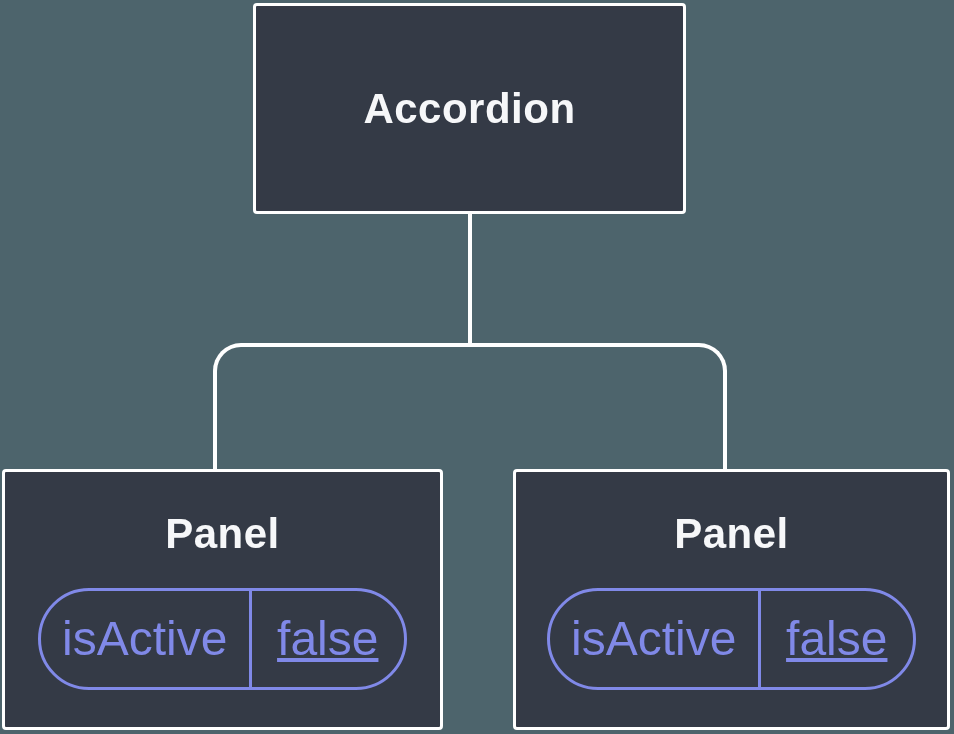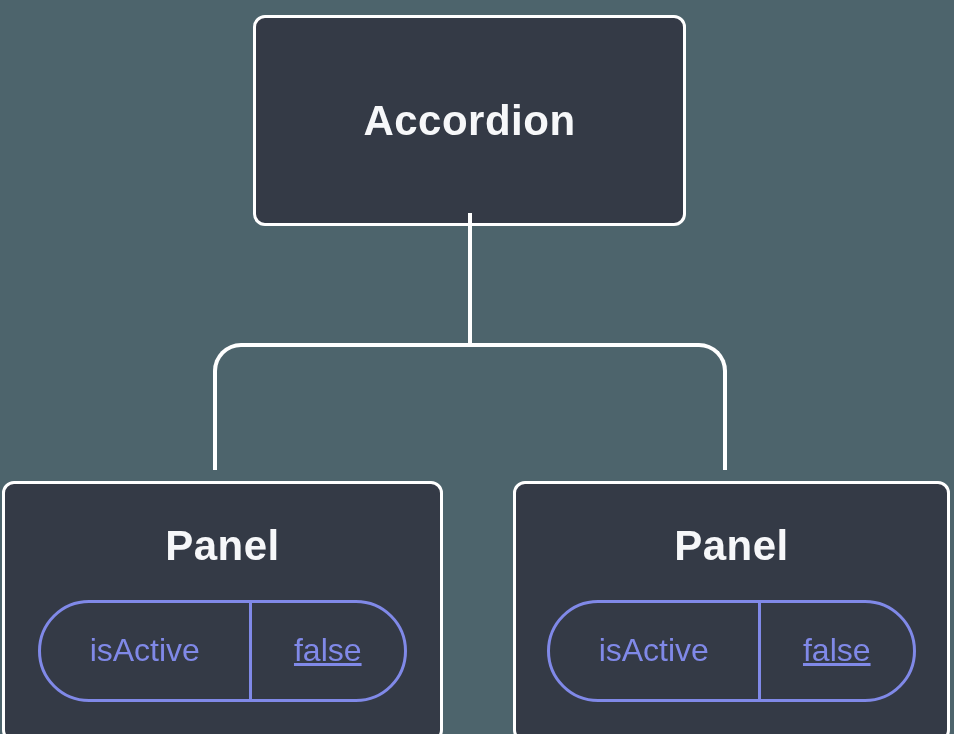--- a/index.html
+++ b/index.html
@@ -18,22 +18,21 @@
   }
   .stage {
     position: relative;
     width: 954px; height: 734px;
     background: var(--background);
   }
   .node {
     position: absolute;
     background: var(--node-fill);
     border: 3px solid var(--node-border);
-    border-radius: 12px;
-    margin-top: 12px;
+    border-radius: 4px;
   }
   .node-root {
     left: 253px; top: 3px;
     width: 433px; height: 211px;
     display: flex; align-items: center; justify-content: center;
   }
   .node-label {
     color: var(--title-text);
     font-size: 42px;
     font-weight: 600;
@@ -71,21 +70,21 @@
     width: 369px; height: 102px;
     border: 3px solid var(--state-accent);
     border-radius: 51px;
     display: flex;
     align-items: stretch;
     overflow: hidden;
   }
   .pill-section {
     display: flex; align-items: center; justify-content: center;
     color: var(--state-accent);
-    font-size: 32px;
+    font-size: 48px;
     font-weight: 400;
   }
   .pill-key {
     flex: 0 0 58%;
     border-right: 3px solid var(--state-accent);
   }
   .pill-value { flex: 1 1 auto; text-decoration: underline; }
 </style>
 </head>
 <body>

